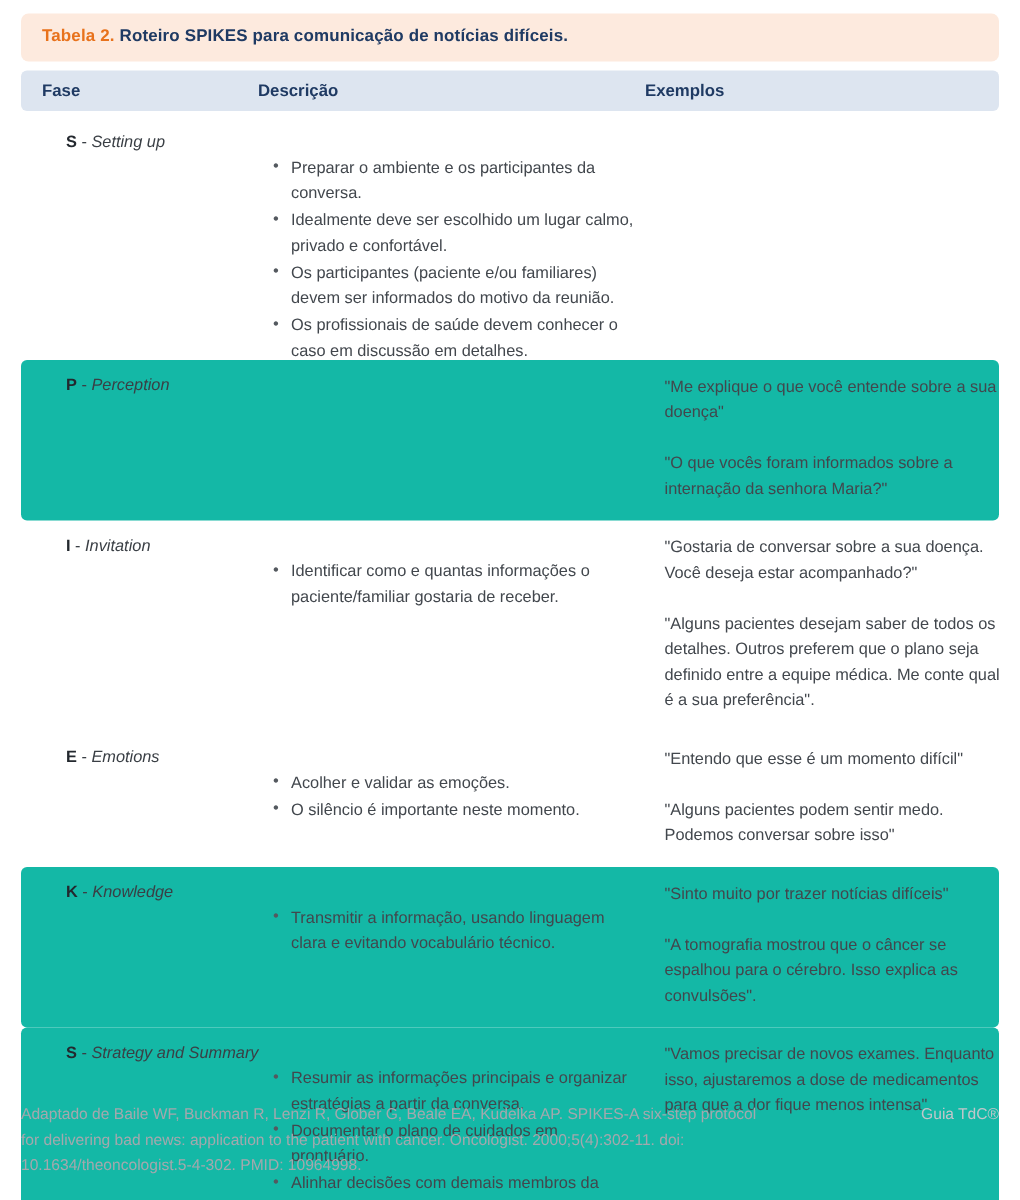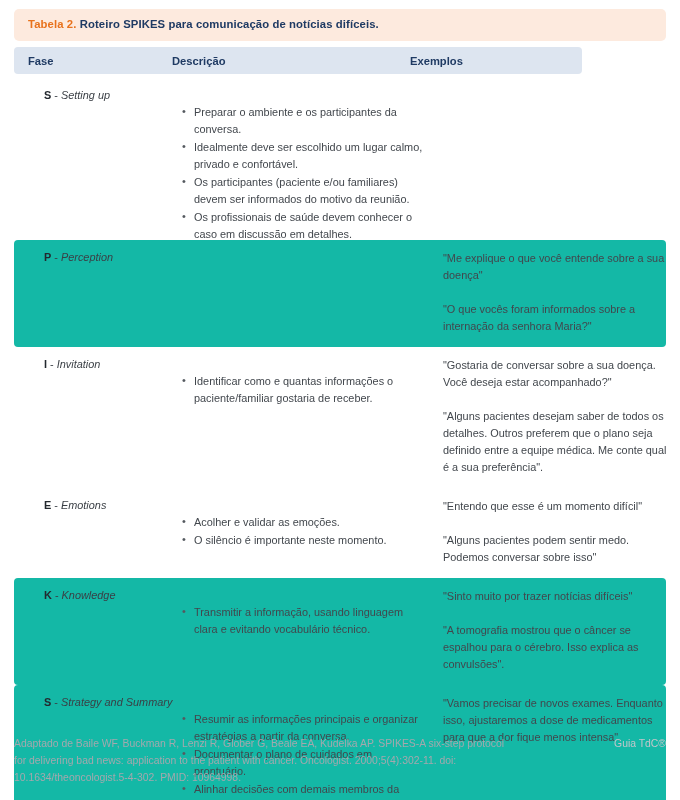--- a/index.html
+++ b/index.html
@@ -48,37 +48,37 @@
   .caption-label {
     color: #e8721c;
     font-weight: bold;
   }
 
   
   .header-band {
     position: absolute;
     left: 14px;
     top: 47px;
-    width: 568px;
+    width: 652px;
     height: 27px;
     box-sizing: border-box;
     background: #dde5f0;
     border-radius: 4px;
   }
   .header-band .cell {
     position: absolute;
     top: 50%;
     transform: translateY(-50%);
     font-size: 11.2px;
     font-weight: bold;
     color: #1f3a63;
   }
   .h-fase   { left: 14px; }
   .h-desc   { left: 158px; }
-  .h-exem   { left: 396px; }
+  .h-exem   { left: 416px; }
 
   
   .rows {
     position: absolute;
     left: 14px;
     top: 78px;
     width: 652px;
   }
   .row {
     position: relative;

